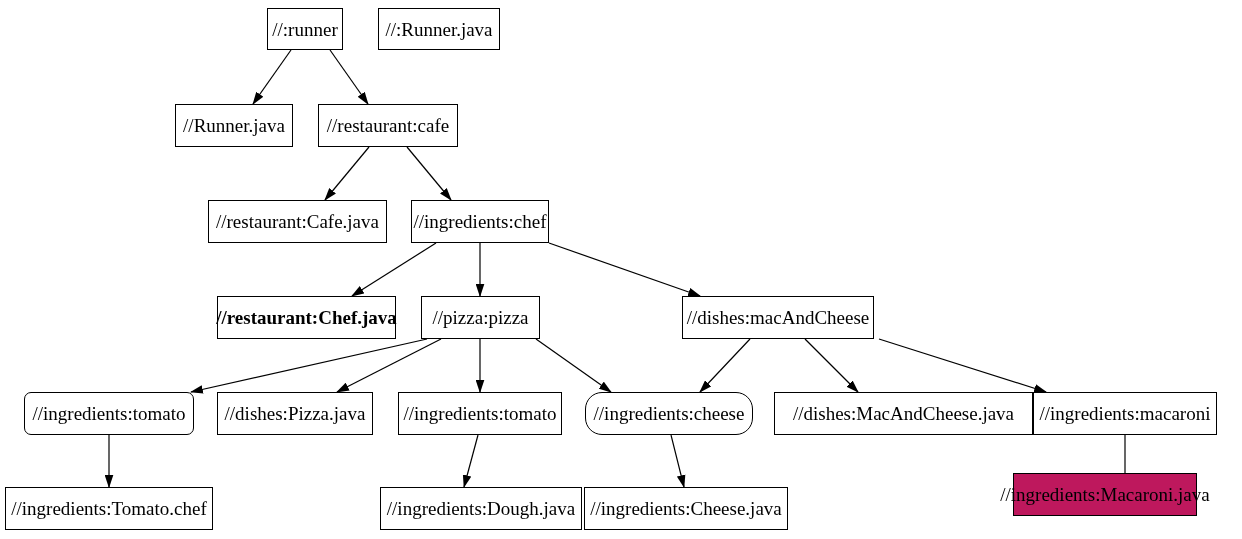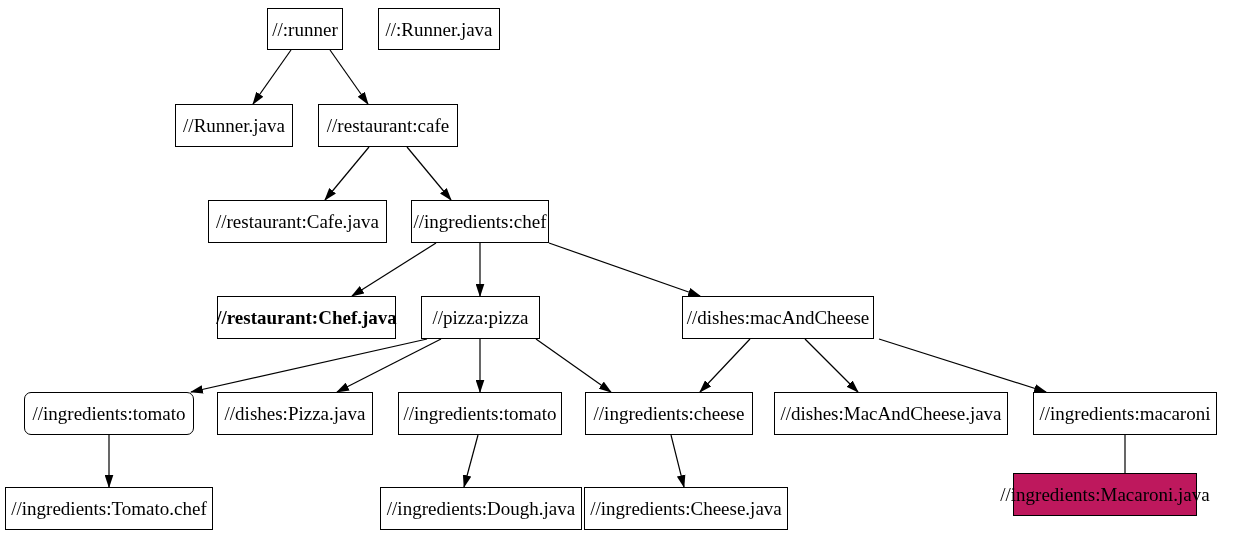--- a/index.html
+++ b/index.html
@@ -78,21 +78,21 @@
       <div class="graph-node" style="left: 175px; top: 104px; width: 118px; height: 43px; background: rgb(255, 255, 255); border-color: rgb(0, 0, 0);">//Runner.java</div>
       <div class="graph-node" style="left: 318px; top: 104px; width: 140px; height: 43px; background: rgb(255, 255, 255); border-color: rgb(0, 0, 0);">//restaurant:cafe</div>
       <div class="graph-node" style="left: 208px; top: 200px; width: 179px; height: 43px; background: rgb(255, 255, 255); border-color: rgb(0, 0, 0);">//restaurant:Cafe.java</div>
       <div class="graph-node" style="left: 411px; top: 200px; width: 138px; height: 43px; background: rgb(255, 255, 255); border-color: rgb(0, 0, 0);">//ingredients:chef</div>
       <div class="graph-node" style="left: 217px; top: 296px; width: 179px; height: 43px; background: rgb(255, 255, 255); border-color: rgb(0, 0, 0); font-weight: bold;">//restaurant:Chef.java</div>
       <div class="graph-node" style="left: 421px; top: 296px; width: 119px; height: 43px; background: rgb(255, 255, 255); border-color: rgb(0, 0, 0);">//pizza:pizza</div>
       <div class="graph-node" style="left: 682px; top: 296px; width: 192px; height: 43px; background: rgb(255, 255, 255); border-color: rgb(0, 0, 0);">//dishes:macAndCheese</div>
       <div class="graph-node" style="left: 24px; top: 392px; width: 170px; height: 43px; background: rgb(255, 255, 255); border-color: rgb(0, 0, 0); border-radius: 7px;">//ingredients:tomato</div>
       <div class="graph-node" style="left: 217px; top: 392px; width: 156px; height: 43px; background: rgb(255, 255, 255); border-color: rgb(0, 0, 0);">//dishes:Pizza.java</div>
       <div class="graph-node" style="left: 398px; top: 392px; width: 164px; height: 43px; background: rgb(255, 255, 255); border-color: rgb(0, 0, 0);">//ingredients:tomato</div>
-      <div class="graph-node" style="left: 585px; top: 392px; width: 168px; height: 43px; background: rgb(255, 255, 255); border-color: rgb(0, 0, 0);">//ingredients:cheese</div>
-      <div class="graph-node" style="left: 774px; top: 392px; width: 234px; height: 43px; background: rgb(255, 255, 255); border-color: rgb(0, 0, 0);">//dishes:MacAndCheese.java</div>
+      <div class="graph-node" style="left: 585px; top: 392px; width: 168px; height: 43px; background: rgb(255, 255, 255); border-color: rgb(0, 0, 0); border-radius: 17px;">//ingredients:cheese</div>
+      <div class="graph-node" style="left: 774px; top: 392px; width: 259px; height: 43px; background: rgb(255, 255, 255); border-color: rgb(0, 0, 0);">//dishes:MacAndCheese.java</div>
       <div class="graph-node" style="left: 1033px; top: 392px; width: 184px; height: 43px; background: rgb(255, 255, 255); border-color: rgb(0, 0, 0);">//ingredients:macaroni</div>
       <div class="graph-node" style="left: 5px; top: 487px; width: 208px; height: 43px; background: rgb(255, 255, 255); border-color: rgb(0, 0, 0);">//ingredients:Tomato.chef</div>
       <div class="graph-node" style="left: 360px; top: 487px; width: 202px; height: 43px; background: rgb(255, 255, 255); border-color: rgb(0, 0, 0); margin-left: 20px;">//ingredients:Dough.java</div>
       <div class="graph-node" style="left: 584px; top: 487px; width: 204px; height: 43px; background: rgb(255, 255, 255); border-color: rgb(0, 0, 0);">//ingredients:Cheese.java</div>
       <div class="graph-node" style="left: 1013px; top: 473px; width: 184px; height: 43px; background: #be185d; border-color: rgb(0, 0, 0);">//ingredients:Macaroni.java</div>
     </div>
 </div>
 
 </body></html>

